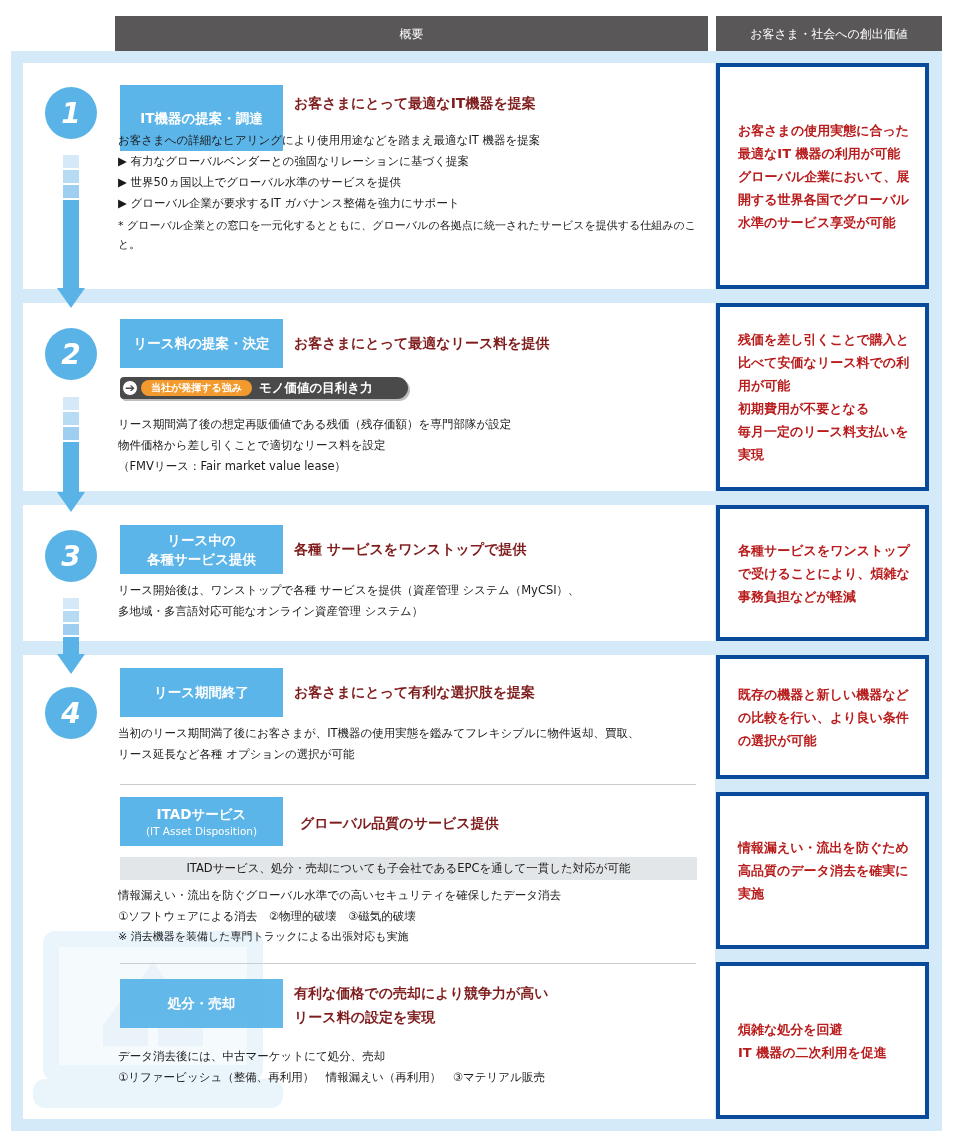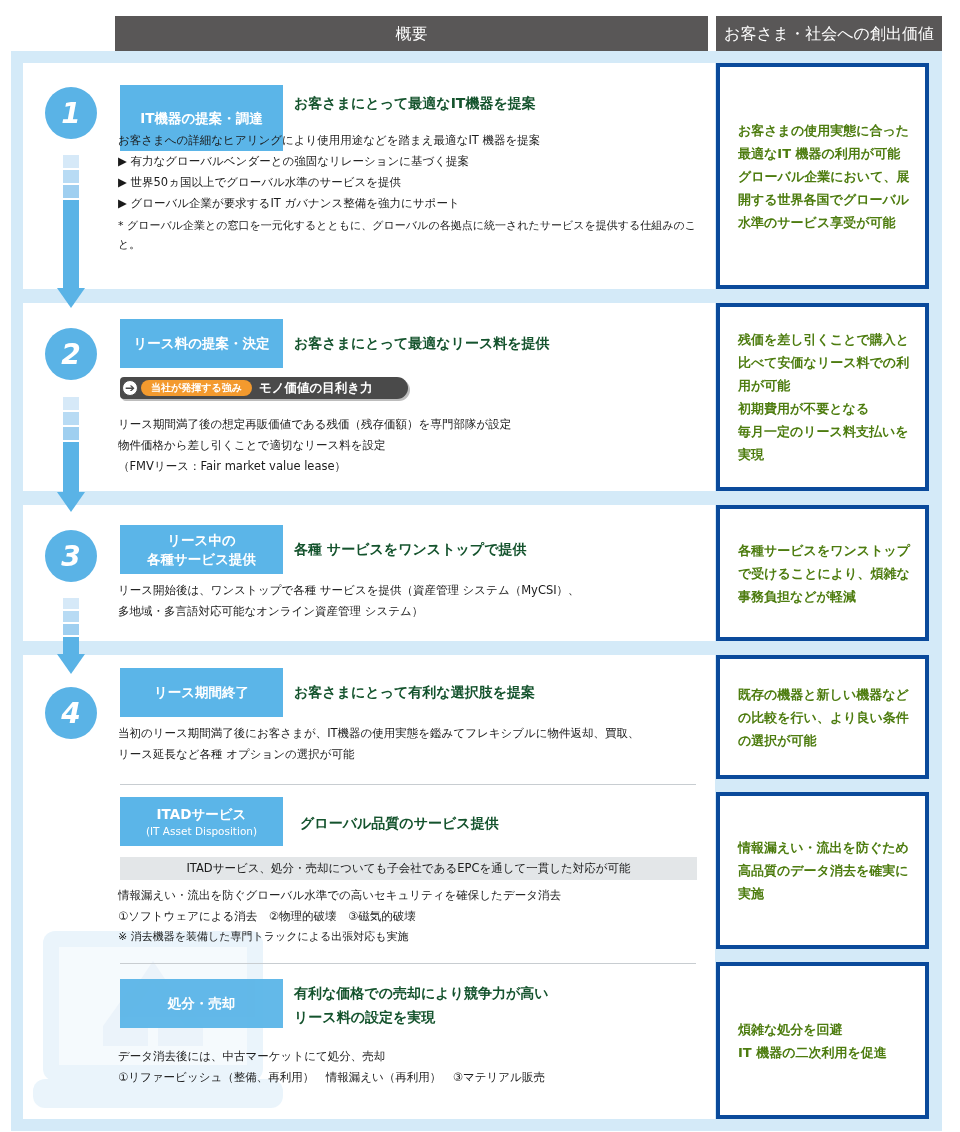--- a/index.html
+++ b/index.html
@@ -1,49 +1,49 @@
 <!DOCTYPE html>
 <html><head>
 <meta charset="utf-8">
 <style>
   * { box-sizing: border-box; margin: 0; padding: 0; }
   html, body { width: 960px; height: 1132px; background: #ffffff; overflow: hidden; }
   body { font-family: "DejaVu Sans", "Liberation Sans", sans-serif; color: #1a1a1a; position: relative; }
 
   .hdr { position: absolute; top: 16px; height: 37px; background: #595757; color: #fff;
-         font-size: 16px; display: flex; align-items: center; justify-content: center; }
+         font-size: 12px; display: flex; align-items: center; justify-content: center; }
   .hdr-left { left: 115px; width: 593px; }
   .hdr-right { left: 716px; width: 226px; }
 
   .bg { position: absolute; left: 11px; top: 51px; width: 931px; height: 1080px; background: #d4eaf8; }
 
   .panel { position: absolute; left: 23px; width: 692px; background: #ffffff; }
   .rbox { position: absolute; left: 716px; width: 213px; background: #fff; border: 4px solid #0a4a9b;
           display: flex; align-items: center; padding: 0 14px 0 18px; }
-  .rbox-text { font-size: 13px; line-height: 23px; font-weight: bold; color: #4d7c0f; white-space: pre-line; }
+  .rbox-text { font-size: 13px; line-height: 23px; font-weight: bold; color: #b91c1c; white-space: pre-line; }
 
   .circle { position: absolute; left: 45px; width: 52px; height: 52px; border-radius: 50%;
             background: #5ab3e6; color: #fff; font-size: 28px; font-weight: bold; font-style: italic;
             display: flex; align-items: center; justify-content: center; }
 
   .arrow { position: absolute; left: 63px; width: 16px; }
   .arrow .seg { position: absolute; left: 0; width: 16px; }
   .arrow .s1 { background: #d6e9f8; }
   .arrow .s2 { background: #b8dbf4; }
   .arrow .s3 { background: #9fcff0; }
   .arrow .shaft { background: #5ab3e6; }
   .arrow .head { position: absolute; left: -6px; width: 0; height: 0;
                  border-left: 14px solid transparent; border-right: 14px solid transparent;
                  border-top: 20px solid #5ab3e6; }
 
   .label { position: absolute; left: 120px; width: 163px; background: #5bb5e8; color: #fff;
            font-size: 13.5px; font-weight: bold; display: flex; flex-direction: column;
            align-items: center; justify-content: center; text-align: center; line-height: 19px; }
   .label .sub { font-size: 10.5px; font-weight: normal; line-height: 15px; }
-  .headline { position: absolute; left: 294px; color: #14532d; font-size: 14px; font-weight: bold; line-height: 24px; }
+  .headline { position: absolute; left: 294px; color: #7f1d1d; font-size: 14px; font-weight: bold; line-height: 24px; }
 
   .body { position: absolute; left: 118px; font-size: 11.5px; line-height: 21px; color: #1a1a1a; }
   .body p { white-space: nowrap; }
   .body .note { font-size: 11px; line-height: 19px; white-space: normal; }
 
   .strength { position: absolute; left: 120px; top: 377px; height: 22px; width: 288px;
               background: #4a4a4a; border-radius: 4px 11px 11px 4px; display: flex; align-items: center;
               box-shadow: 2px 2px 0 #bdbdbd; }
   .strength .ic { width: 16px; height: 16px; border-radius: 50%; background: #fff; margin-left: 2px;
                   display: flex; align-items: center; justify-content: center; color: #4a4a4a; font-size: 12px; font-weight: bold; border: 1.5px solid #4a4a4a; }

